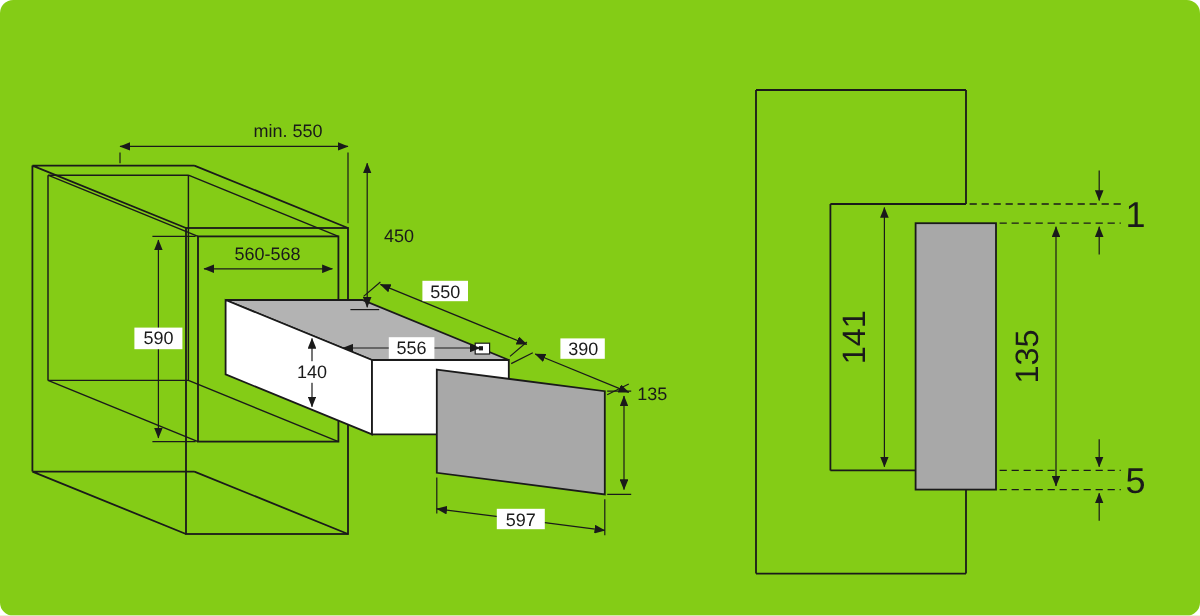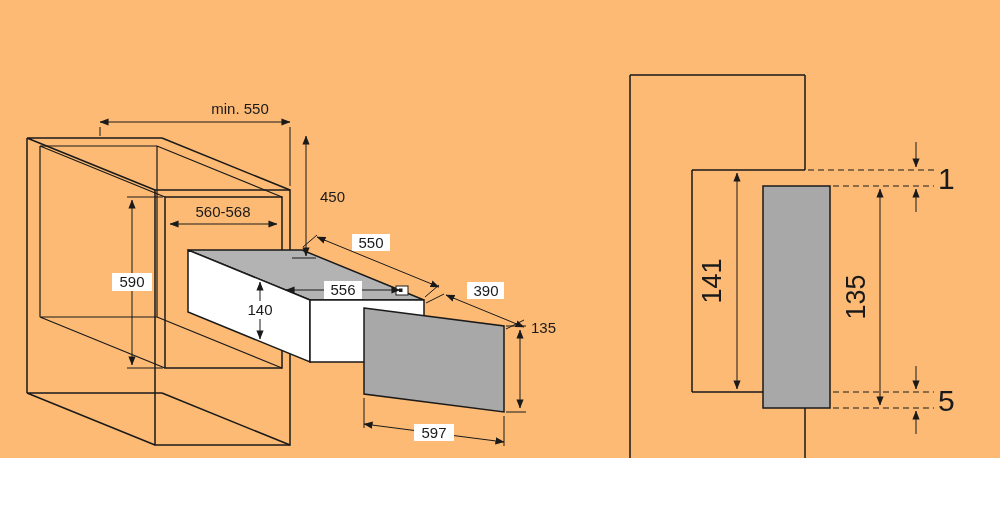--- a/index.html
+++ b/index.html
@@ -1,21 +1,22 @@
 <!DOCTYPE html>
 <html><head>
 <meta charset="utf-8">
 <style>
   html,body{margin:0;padding:0;background:#ffffff;}
   .canvas{
     position:relative;
-    width:1000px;height:458px;
-    background:#fdba74;
+    width:1000px;height:513px;
+    background:#84cc16;
     font-family:"Liberation Sans", sans-serif;
     overflow:hidden;
+    border-radius:11px;
   }
   svg{display:block;}
   .edge{stroke:#1a1a1a;stroke-width:1.5;fill:none;stroke-linejoin:miter;stroke-linecap:butt;}
   .edge-thin{stroke:#1a1a1a;stroke-width:1.2;fill:none;}
   .dim{stroke:#1a1a1a;stroke-width:1;fill:none;}
   .ext{stroke:#1a1a1a;stroke-width:1;fill:none;}
   .dashed{stroke:#1a1a1a;stroke-width:1.1;fill:none;stroke-dasharray:6 4;}
   .lbl{font-family:"Liberation Sans", sans-serif;font-size:15px;fill:#1a1a1a;}
   .lbl-big{font-family:"Liberation Sans", sans-serif;font-size:27px;fill:#1a1a1a;}
   .lbl-huge{font-family:"Liberation Sans", sans-serif;font-size:30px;fill:#1a1a1a;}

